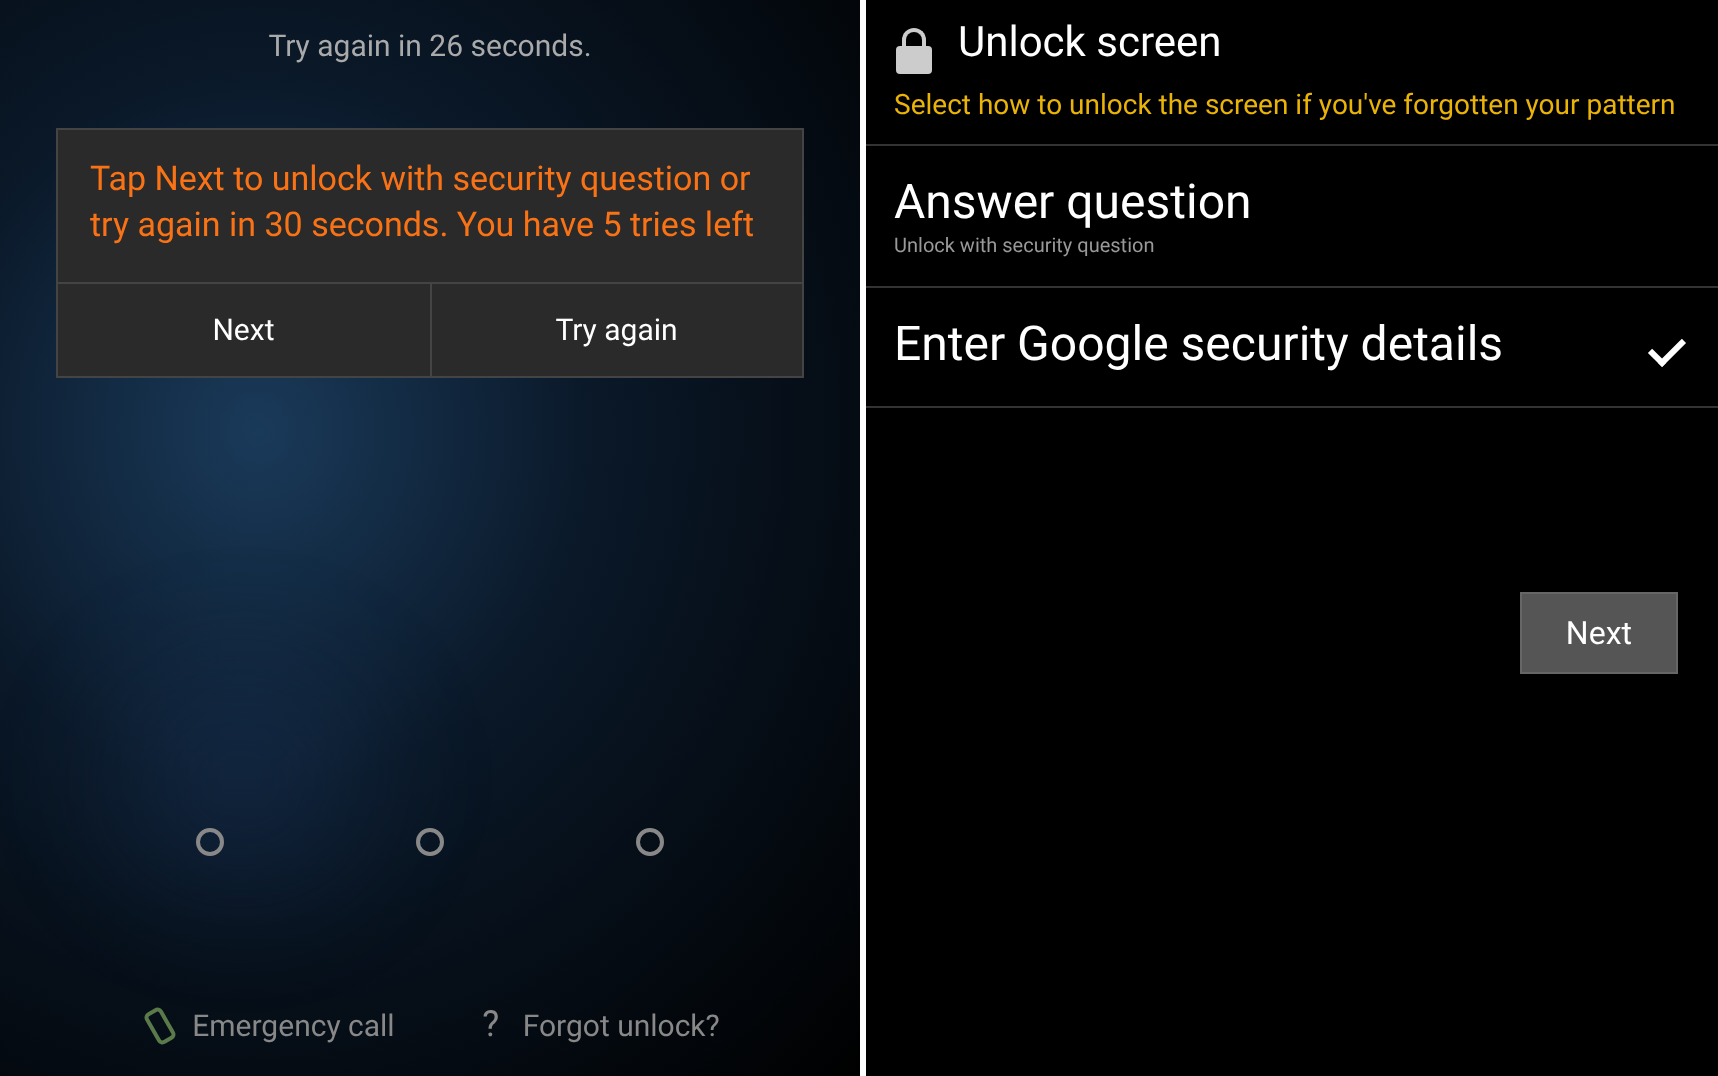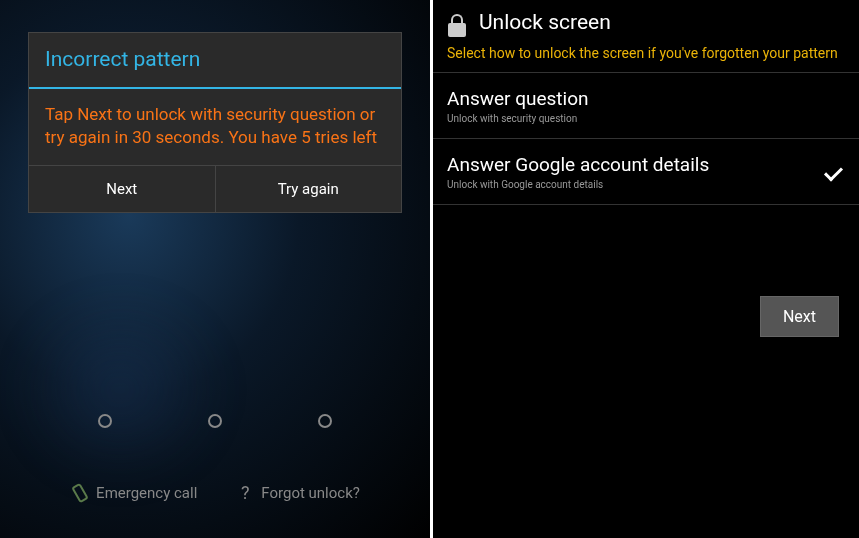--- a/index.html
+++ b/index.html
@@ -94,21 +94,21 @@
     }
     .dot {
       width: 14px;
       height: 14px;
       border: 2px solid #888;
       border-radius: 50%;
       background: transparent;
     }
     .bottom-bar {
       position: absolute;
-      bottom: 36px;
+      bottom: 16px;
       width: 100%;
       display: flex;
       justify-content: center;
       gap: 40px;
       color: #888;
       font-size: 15px;
     }
     .bottom-item {
       display: flex;
       align-items: center;
@@ -191,21 +191,21 @@
       display: flex;
       align-items: center;
       justify-content: space-between;
       cursor: pointer;
     }
     .option-text {
       flex: 1;
     }
     .option-title {
       color: #fff;
-      font-size: 19px;
+      font-size: 24px;
       font-weight: 400;
       margin-bottom: 3px;
     }
     .option-sub {
       color: #999;
       font-size: 10px;
     }
     .check-icon {
       width: 24px;
       height: 24px;
@@ -235,23 +235,23 @@
       right: 20px;
       top: 296px;
       cursor: pointer;
       font-family: inherit;
     }
   </style>
 </head>
 <body>
 
 <div class="left-screen">
+  <div class="top-text">Try again in 26 seconds.</div>
 
   <div class="dialog">
-    <div class="dialog-title">Incorrect pattern</div>
     <div class="dialog-body">Tap Next to unlock with security question or try again in 30 seconds. You have 5 tries left</div>
     <div class="dialog-buttons">
       <button class="dialog-btn">Next</button>
       <button class="dialog-btn">Try again</button>
     </div>
   </div>
 
   <div class="pattern-dots">
     <div class="dot"></div>
     <div class="dot"></div>
@@ -281,20 +281,19 @@
 
   <div class="option">
     <div class="option-text">
       <div class="option-title">Answer question</div>
       <div class="option-sub">Unlock with security question</div>
     </div>
   </div>
 
   <div class="option">
     <div class="option-text">
-      <div class="option-title">Answer Google account details</div>
-      <div class="option-sub">Unlock with Google account details</div>
+      <div class="option-title">Enter Google security details</div>
     </div>
     <span class="check-icon"></span>
   </div>
 
   <button class="next-button">Next</button>
 </div>
 
 </body></html>

